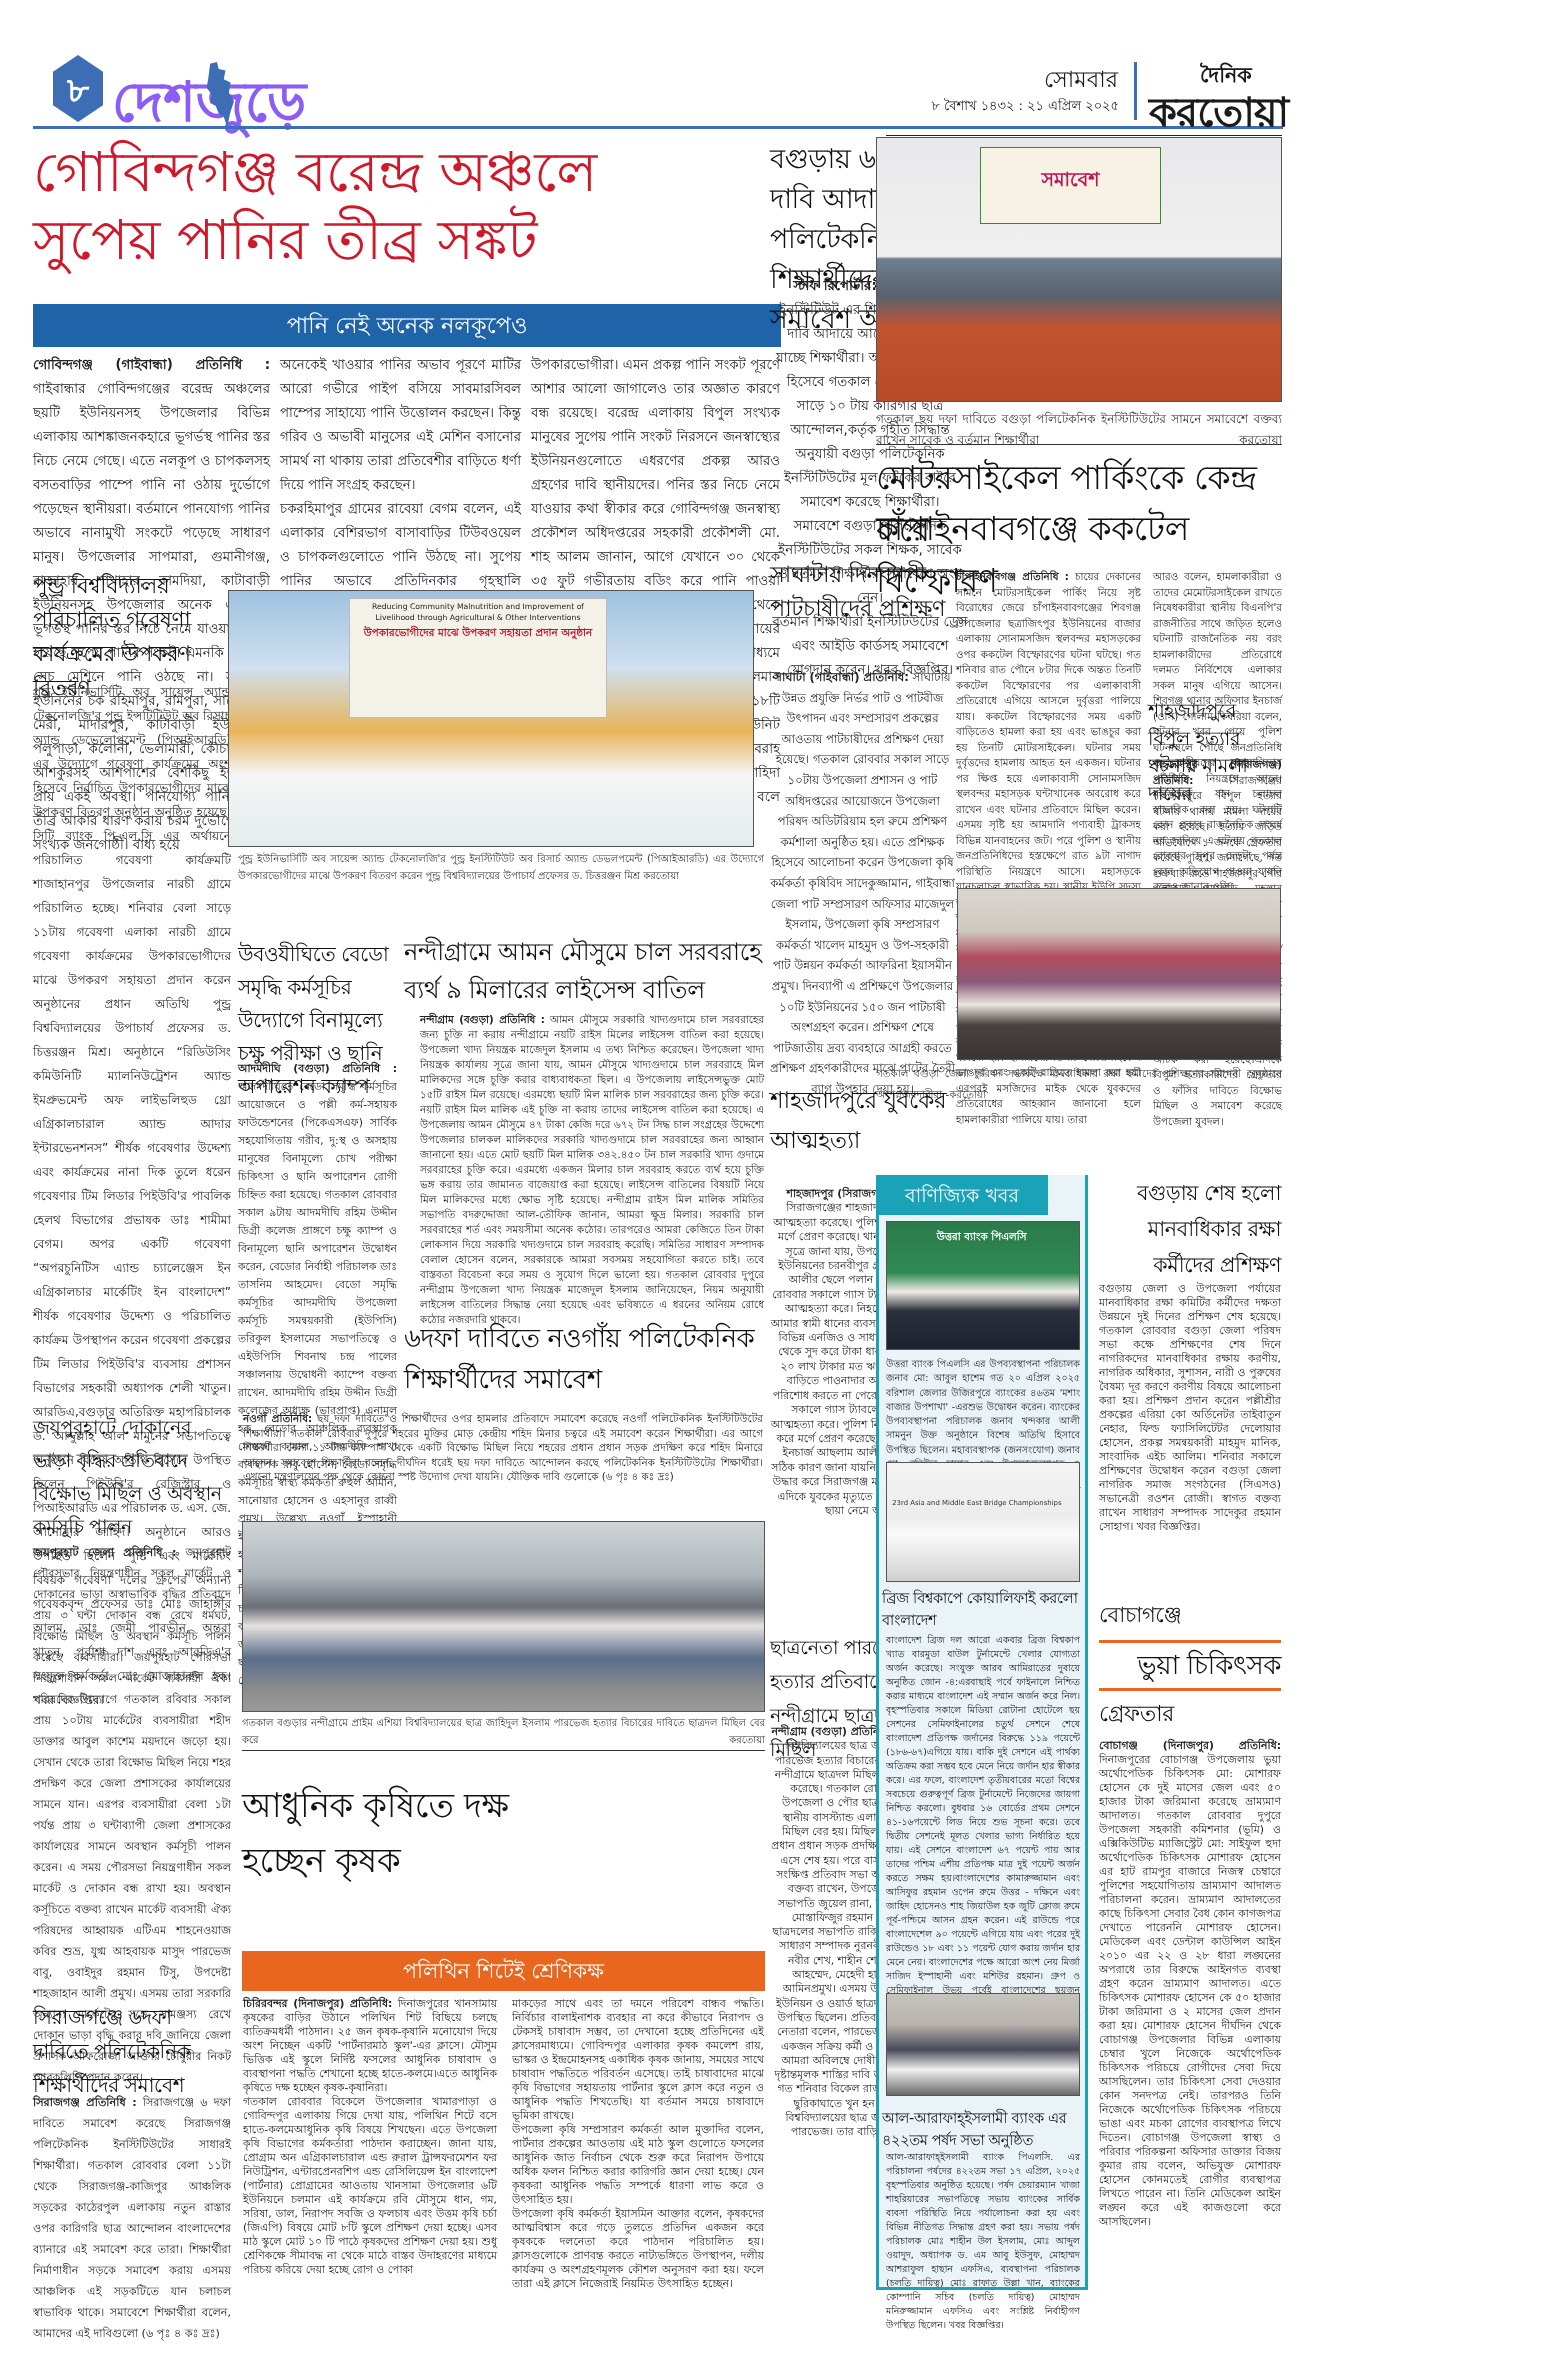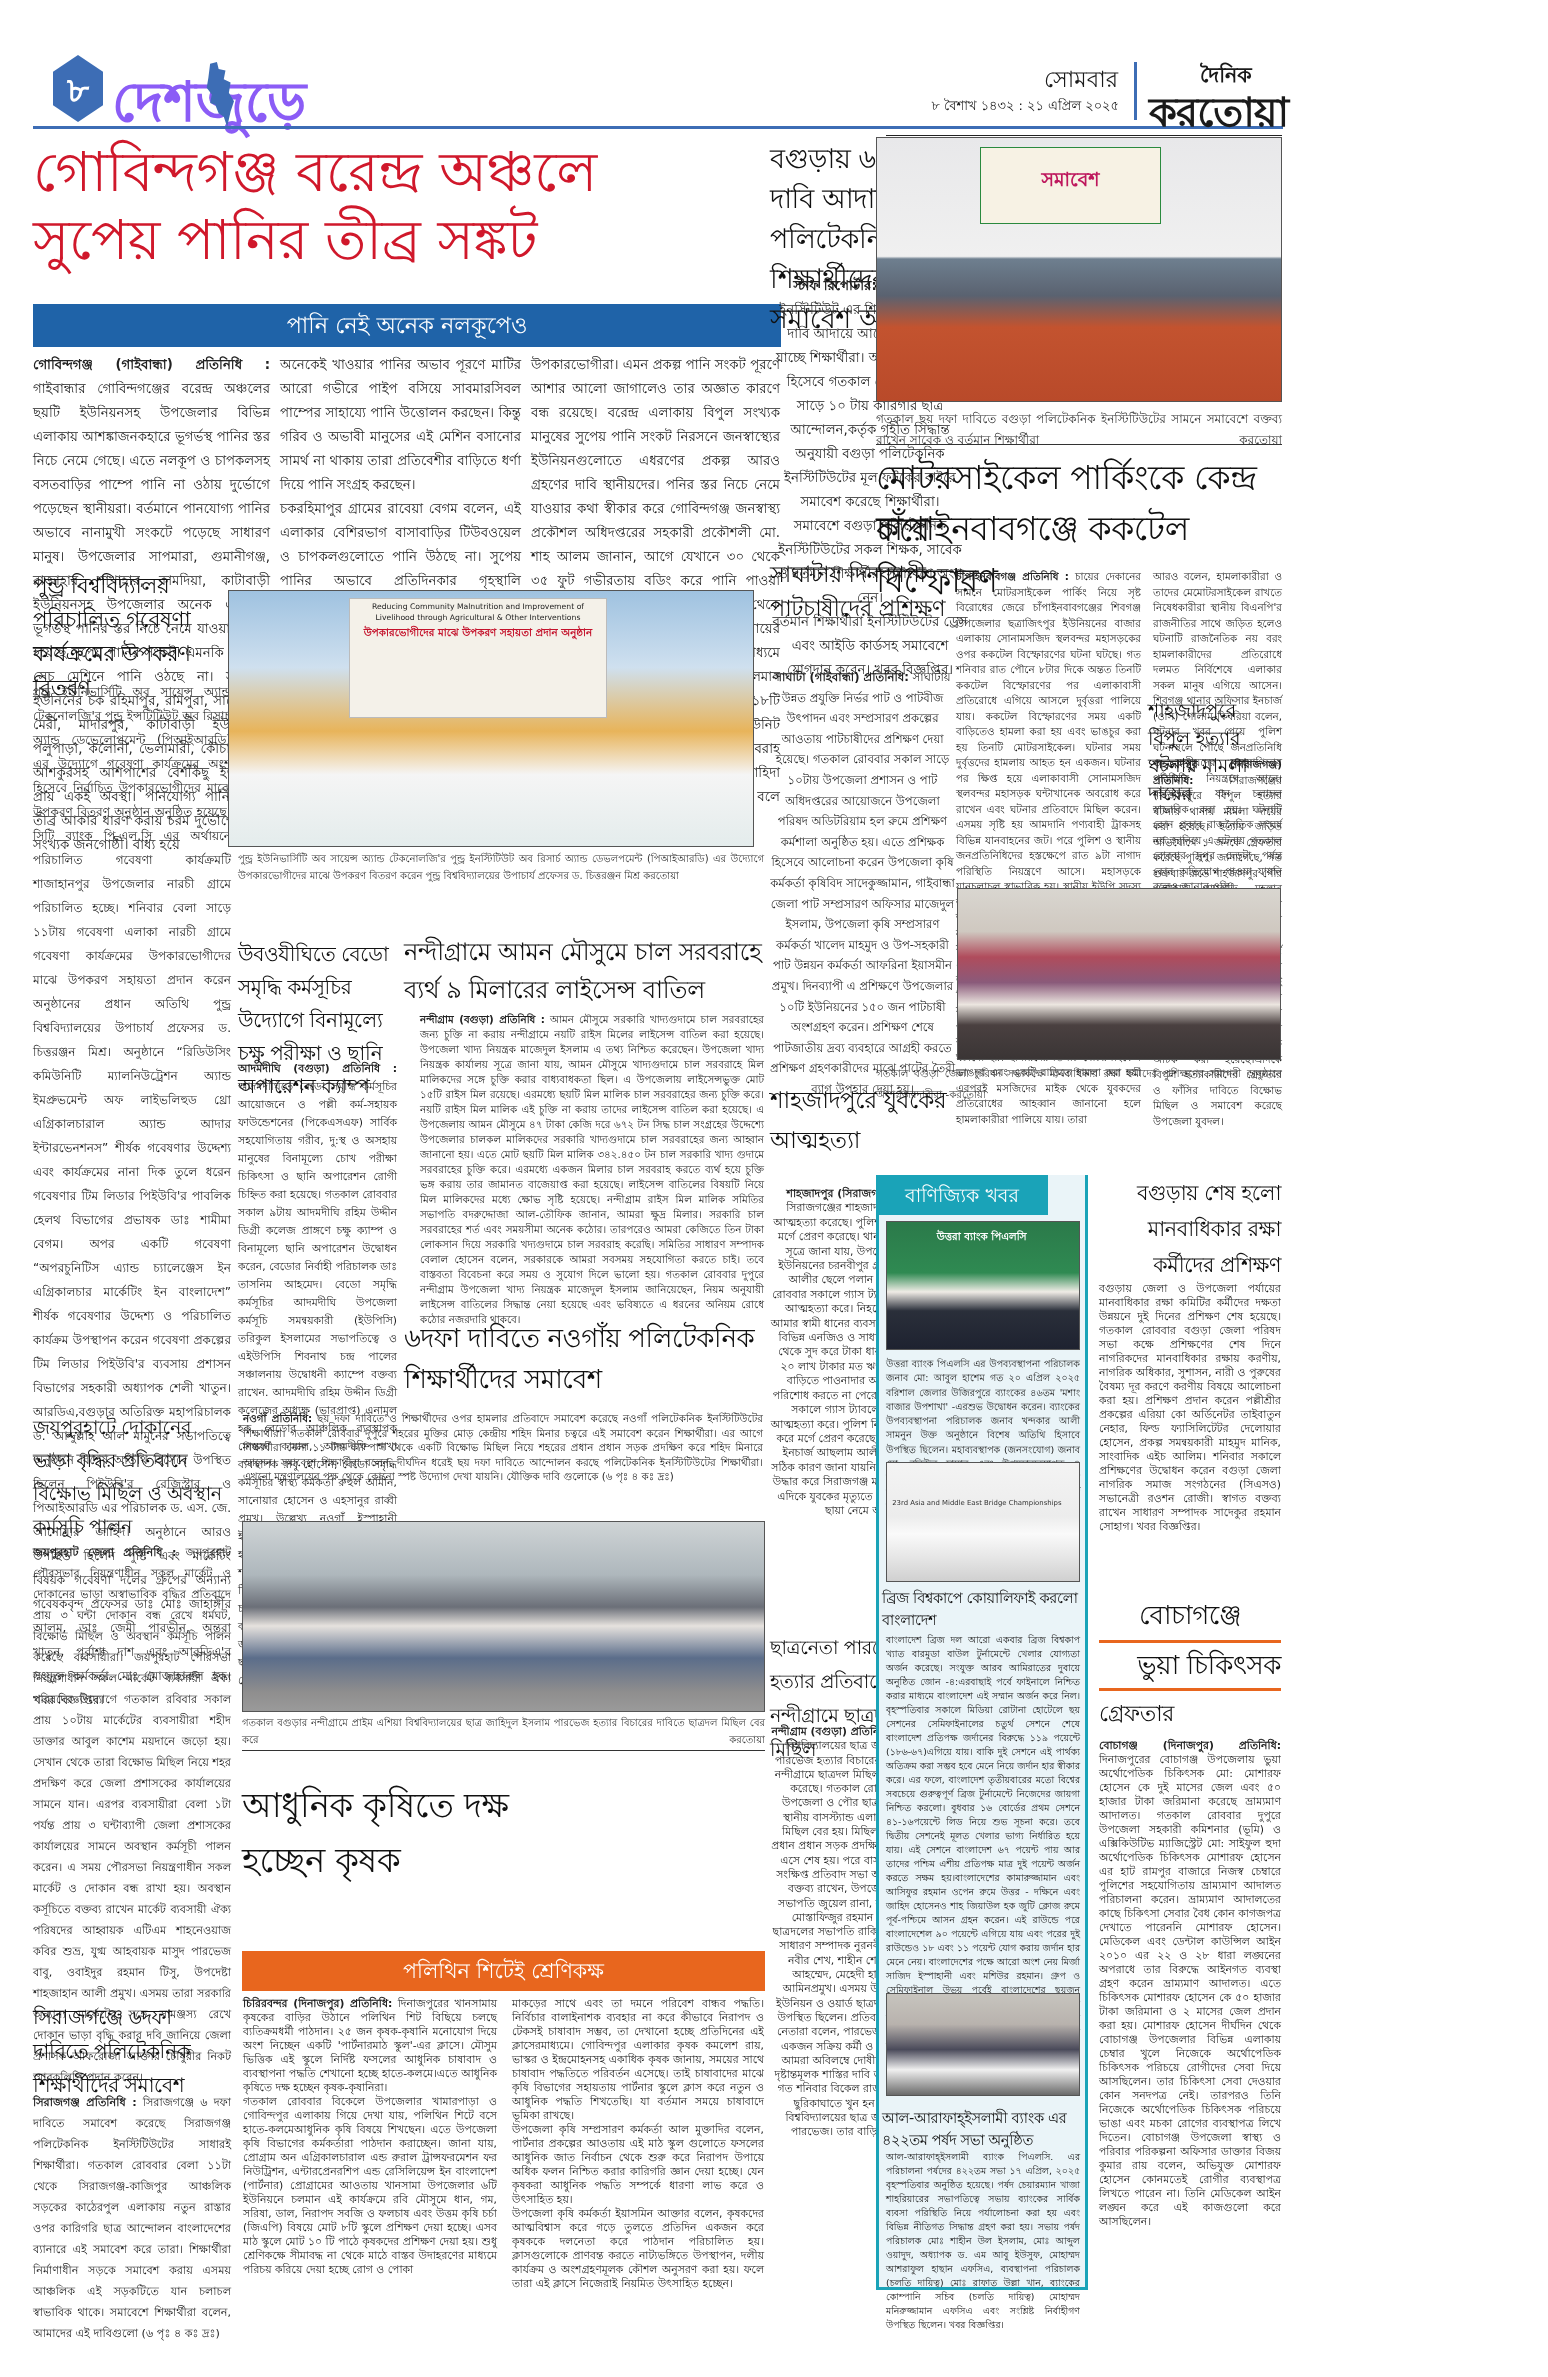--- a/index.html
+++ b/index.html
@@ -132,21 +132,21 @@
 </div>
 <div class="abs hl" style="left:882px;top:1587px;width:202px;font-size:14.6px;line-height:22.4px">ব্রিজ বিশ্বকাপে কোয়ালিফাই করলো বাংলাদেশ</div>
 <div class="abs body-text" style="left:886px;top:1633px;width:194px;font-size:9.3px;line-height:14px">বাংলাদেশ ব্রিজ দল আরো একবার ব্রিজ বিশ্বকাপ খ্যাত বারমুডা বাউল টুর্নামেন্টে খেলার যোগ্যতা অর্জন করেছে। সংযুক্ত আরব আমিরাতের দুবায়ে অনুষ্ঠিত জোন -৪:এরবাছাই পর্বে ফাইনালে নিশ্চিত করার মাধ্যমে বাংলাদেশ এই সম্মান অর্জন করে নিল। বৃহস্পতিবার সকালে মিডিয়া রোটানা হোটেলে ছয় সেশনের সেমিফাইনালের চতুর্থ সেশনে শেষে বাংলাদেশ প্রতিপক্ষ জর্দানের বিরুদ্ধে ১১৯ পয়েন্টে (১৮৬-৬৭)এগিয়ে যায়। বাকি দুই সেশনে এই পার্থক্য অতিক্রম করা সম্ভব হবে মেনে নিয়ে জর্দান হার স্বীকার করে। এর ফলে, বাংলাদেশ তৃতীয়বারের মতো বিশ্বের সবচেয়ে গুরুত্বপূর্ণ ব্রিজ টুর্নামেন্টে নিজেদের জায়গা নিশ্চিত করলো। বুধবার ১৬ বোর্ডের প্রথম সেশনে ৪১-১৬পয়েন্টে লিড নিয়ে শুভ সূচনা করে। তবে দ্বিতীয় সেশনেই মূলত খেলার ভাগ্য নির্ধারিত হয়ে যায়। এই সেশনে বাংলাদেশ ৬৭ পয়েন্ট পায় আর তাদের পশ্চিম এশীয় প্রতিপক্ষ মাত্র দুই পয়েন্ট অর্জন করতে সক্ষম হয়।বাংলাদেশের কামারুজ্জামান এবং আসিফুর রহমান ওপেন রুমে উত্তর - দক্ষিনে এবং জাহিদ হোসেনও শাহ জিয়াউল হক জুটি ক্লোজ রুমে পূর্ব-পশ্চিমে আসন গ্রহন করেন। এই রাউন্ডে পরে বাংলাদেশেল ৯০ পয়েন্টে এগিয়ে যায় এবং পরের দুই রাউন্ডেও ১৮ এবং ১১ পয়েন্ট যোগ করায় জর্দান হার মেনে নেয়। বাংলাদেশের পক্ষে আরো অংশ নেয় মির্জা সাজিদ ইস্পাহানী এবং মশিউর রহমান। গ্রুপ ও সেমিফাইনাল উভয় পর্বেই বাংলাদেশের ছয়জন খেলোয়াড়ই কৃতিত্বের সাক্ষর রাখেন। এর আগে আট দলের গ্রুপ পর্বে বাংলাদেশ দ্বিতীয় স্থানে শেষ করে সেমিফাইনালে উত্তীর্ণ হয়। অন্য সেমিফাইনালে চার রাউন্ড শেষে ভারত স্বাগতিক ইউএইর বিরুদ্ধে ৯৫ পয়েন্টে এগিয়ে ছিলো। খবর বিজ্ঞপ্তির।</div>
 <div class="photo" style="left:886px;top:1993px;width:194px;height:103px;background:linear-gradient(180deg,#c7c4be 0,#b8b2ad 30%,#4a4a5a 55%,#f0f0f0 75%,#6a6a6a 100%)"></div>
 <div class="abs hl" style="left:882px;top:2107px;width:202px;font-size:14.6px;line-height:22.4px">আল-আরাফাহ্ইসলামী ব্যাংক এর ৪২২তম পর্ষদ সভা অনুষ্ঠিত</div>
 <div class="abs body-text" style="left:886px;top:2150px;width:194px;font-size:9.3px;line-height:14px">আল-আরাফাহ্ইসলামী ব্যাংক পিএলসি. এর পরিচালনা পর্ষদের ৪২২তম সভা ১৭ এপ্রিল, ২০২৫ বৃহস্পতিবার অনুষ্ঠিত হয়েছে। পর্ষদ চেয়ারম্যান খাজা শাহরিয়ারের সভাপতিত্বে সভায় ব্যাংকের সার্বিক ব্যবসা পরিস্থিতি নিয়ে পর্যালোচনা করা হয় এবং বিভিন্ন নীতিগত সিদ্ধান্ত গ্রহণ করা হয়। সভায় পর্ষদ পরিচালক মোঃ শাহীন উল ইসলাম, মোঃ আব্দুল ওয়াদুদ, অধ্যাপক ড. এম আবু ইউসুফ, মোহাম্মদ আশরাফুল হাছান এফসিএ, ব্যবস্থাপনা পরিচালক (চলতি দায়িত্ব) মোঃ রাফাত উল্লা খান, ব্যাংকের কোম্পানি সচিব (চলতি দায়িত্ব) মোহাম্মদ মনিরুজ্জামান এফসিএ এবং সংশ্লিষ্ট নির্বাহীগণ উপস্থিত ছিলেন। খবর বিজ্ঞপ্তির।</div>
 
 <div class="abs hl" style="left:1099px;top:1175px;width:182px;font-size:20.6px;line-height:36px;text-align:right">বগুড়ায় শেষ হলো মানবাধিকার রক্ষা কর্মীদের প্রশিক্ষণ</div>
 <div class="abs body-text" style="left:1099px;top:1282px;width:182px;font-size:10.8px;line-height:14px">বগুড়ায় জেলা ও উপজেলা পর্যায়ের মানবাধিকার রক্ষা কমিটির কর্মীদের দক্ষতা উন্নয়নে দুই দিনের প্রশিক্ষণ শেষ হয়েছে। গতকাল রোববার বগুড়া জেলা পরিষদ সভা কক্ষে প্রশিক্ষণের শেষ দিনে নাগরিকদের মানবাধিকার রক্ষায় করণীয়, নাগরিক অধিকার, সুশাসন, নারী ও পুরুষের বৈষম্য দূর করণে করণীয় বিষয়ে আলোচনা করা হয়। প্রশিক্ষণ প্রদান করেন পল্লীশ্রীর প্রকল্পের এরিয়া কো অর্ডিনেটর তাইবাতুন নেহার, ফিল্ড ফ্যাসিলিটেটর দেলোয়ার হোসেন, প্রকল্প সমন্বয়কারী মাহমুদ মানিক, সাংবাদিক এইচ আলিম। শনিবার সকালে প্রশিক্ষণের উদ্বোধন করেন বগুড়া জেলা নাগরিক সমাজ সংগঠনের (সিএসও) সভানেত্রী রওশন রোজী। স্বাগত বক্তব্য রাখেন সাধারণ সম্পাদক সাদেকুর রহমান সোহাগ। খবর বিজ্ঞপ্তির।</div>
 
-<div class="abs hl" style="left:1099px;top:1593px;width:182px;font-size:26px;line-height:45px;text-align:center">বোচাগঞ্জে</div>
+<div class="abs hl" style="left:1099px;top:1593px;width:182px;font-size:21px;line-height:45px;text-align:left">বোচাগঞ্জে</div>
 <div class="abs" style="left:1099px;top:1640px;width:182px;height:2.6px;background:#e8661e"></div>
 <div class="abs hl" style="left:1099px;top:1643px;width:182px;font-size:26px;line-height:45px;text-align:right">ভুয়া চিকিৎসক</div>
 <div class="abs" style="left:1099px;top:1688px;width:182px;height:2.6px;background:#e8661e"></div>
 <div class="abs hl" style="left:1099px;top:1691px;width:182px;font-size:22px;line-height:45px;text-align:left">গ্রেফতার</div>
 <div class="abs body-text" style="left:1099px;top:1739px;width:182px;font-size:10.8px;line-height:14px"><b class="dateline">বোচাগঞ্জ (দিনাজপুর) প্রতিনিধি:</b> <span>দিনাজপুরের বোচাগঞ্জ উপজেলায় ভুয়া অর্থোপেডিক চিকিৎসক মো: মোশারফ হোসেন কে দুই মাসের জেল এবং ৫০ হাজার টাকা জরিমানা করেছে ভ্রাম্যমাণ আদালত। গতকাল রোববার দুপুরে উপজেলা সহকারী কমিশনার (ভূমি) ও এক্সিকিউটিভ ম্যাজিস্ট্রেট মো: সাইফুল হুদা অর্থোপেডিক চিকিৎসক মোশারফ হোসেন এর হাট রামপুর বাজারে নিজস্ব চেম্বারে পুলিশের সহযোগিতায় ভ্রাম্যমাণ আদালত পরিচালনা করেন। ভ্রাম্যমাণ আদালতের কাছে চিকিৎসা সেবার বৈধ কোন কাগজপত্র দেখাতে পারেননি মোশারফ হোসেন। মেডিকেল এবং ডেন্টাল কাউন্সিল আইন ২০১০ এর ২২ ও ২৮ ধারা লঙ্ঘনের অপরাধে তার বিরুদ্ধে আইনগত ব্যবস্থা গ্রহণ করেন ভ্রাম্যমাণ আদালত। এতে চিকিৎসক মোশারফ হোসেন কে ৫০ হাজার টাকা জরিমানা ও ২ মাসের জেল প্রদান করা হয়। মোশারফ হোসেন দীর্ঘদিন থেকে বোচাগঞ্জ উপজেলার বিভিন্ন এলাকায় চেম্বার খুলে নিজেকে অর্থোপেডিক চিকিৎসক পরিচয়ে রোগীদের সেবা দিয়ে আসছিলেন। তার চিকিৎসা সেবা দেওয়ার কোন সনদপত্র নেই। তারপরও তিনি নিজেকে অর্থোপেডিক চিকিৎসক পরিচয়ে ভাঙা এবং মচকা রোগের ব্যবস্থাপত্র লিখে দিতেন। বোচাগঞ্জ উপজেলা স্বাস্থ্য ও পরিবার পরিকল্পনা অফিসার ডাক্তার বিজয় কুমার রায় বলেন, অভিযুক্ত মোশারফ হোসেন কোনমতেই রোগীর ব্যবস্থাপত্র লিখতে পারেন না। তিনি মেডিকেল আইন লঙ্ঘন করে এই কাজগুলো করে আসছিলেন।</span></div>
 
 <div class="abs" style="left:1283px;top:129px;width:0.9px;height:2168px;background:#fff"></div>
 
 
 </body></html>

